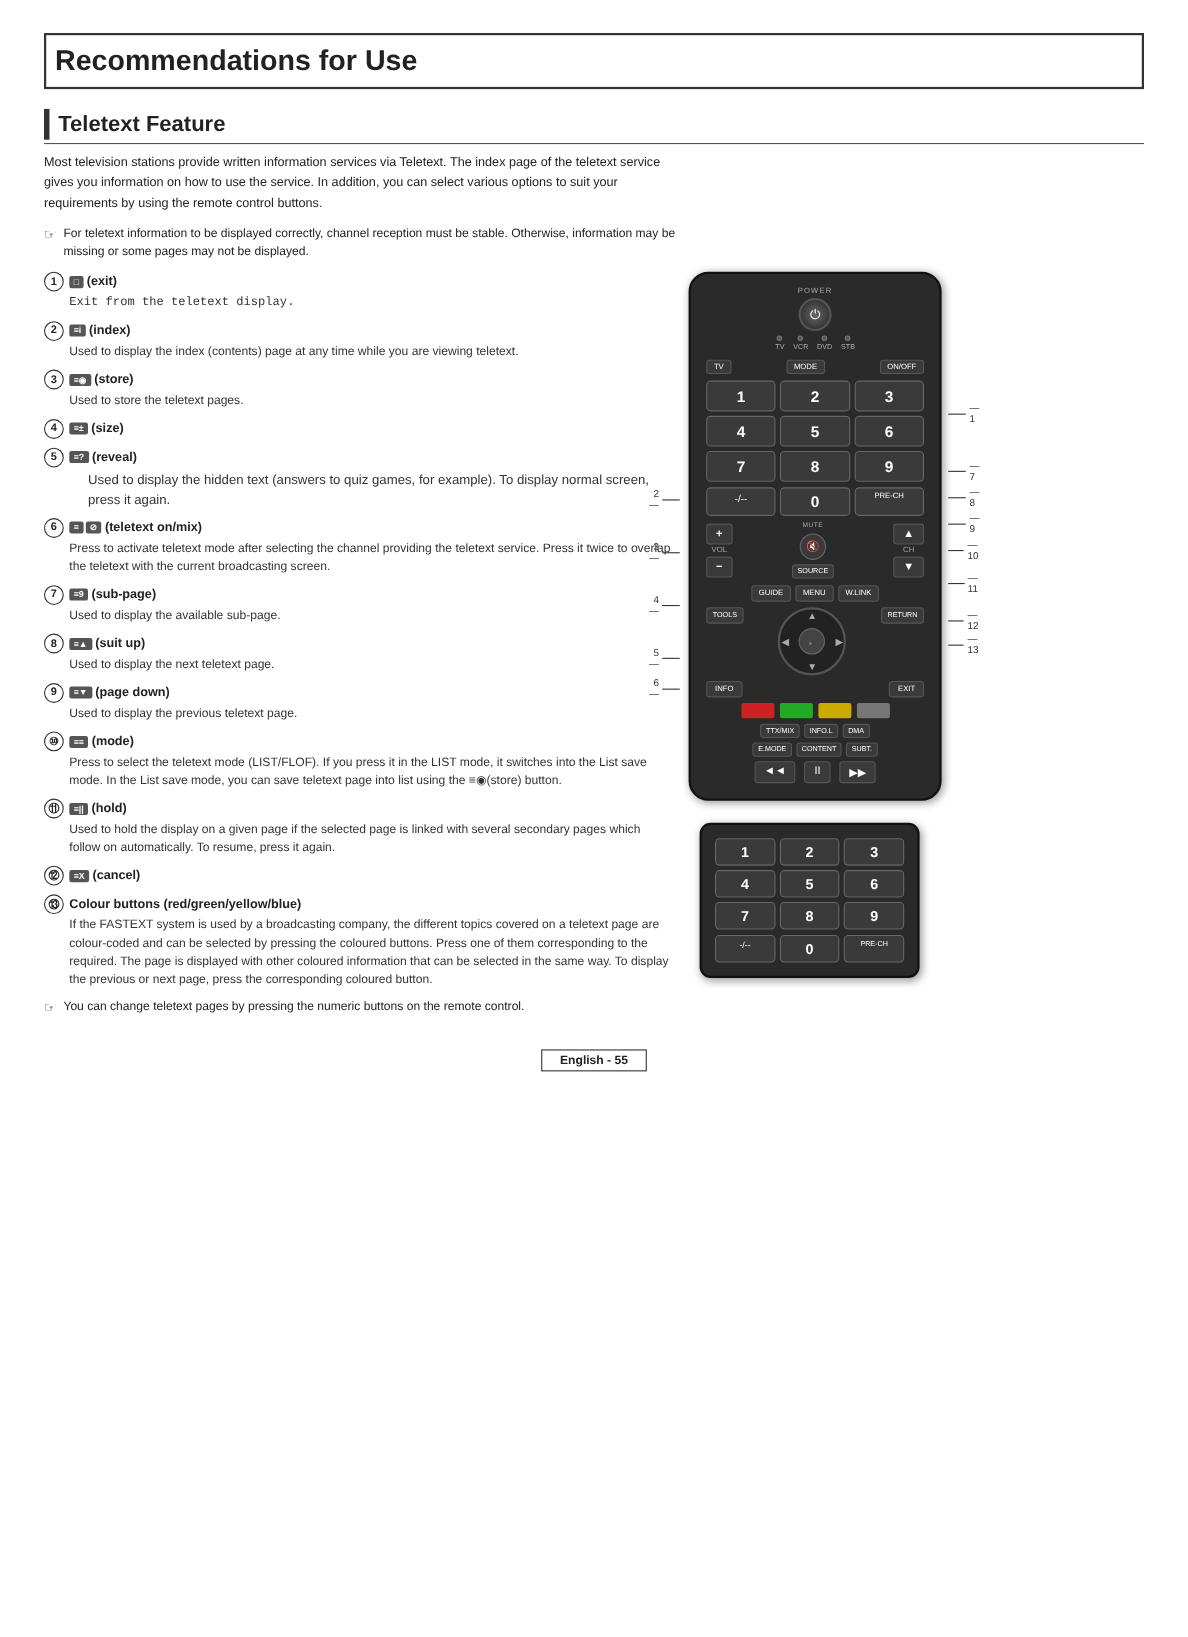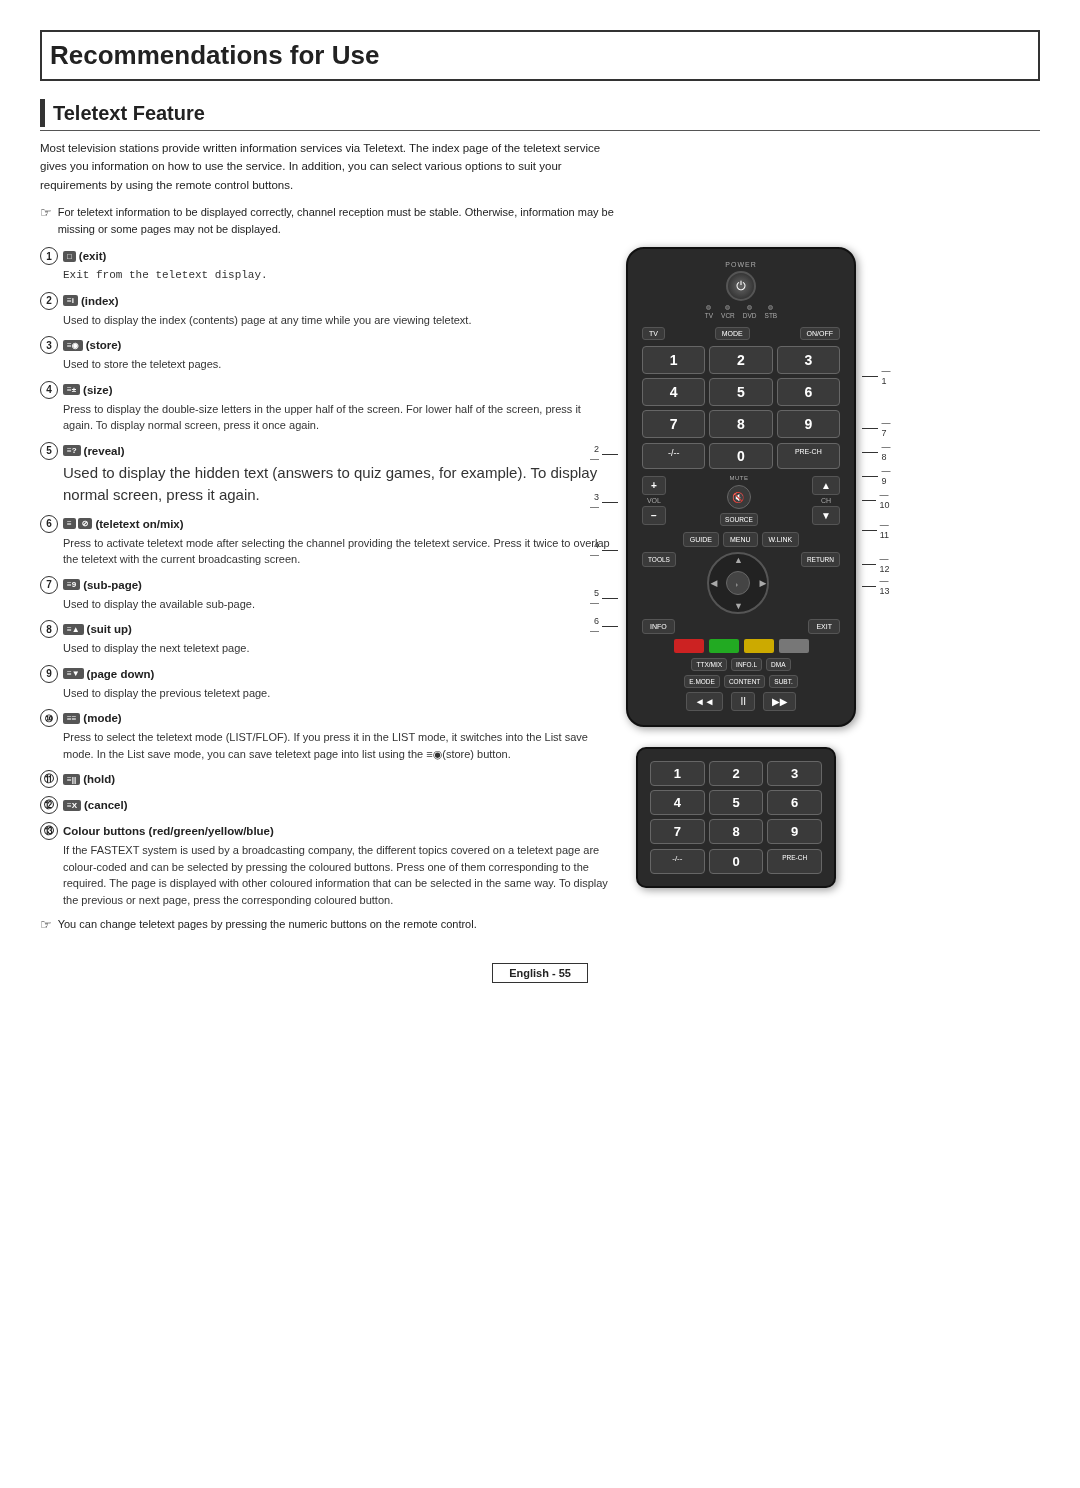--- a/index.html
+++ b/index.html
@@ -70,30 +70,29 @@
       </div>
       <div style="font-size:11px;line-height:1.5;margin-left:23px;color:#333;">Used to store the teletext pages.</div>
     </div>
 
     <div style="margin-bottom:8px;">
       <div style="display:flex; align-items:center; font-weight:bold; font-size:11.5px; margin-bottom:2px;">
         <span style="display:inline-flex;align-items:center;justify-content:center;width:18px;height:18px;border:1.5px solid #333;border-radius:50%;font-size:10px;font-weight:bold;margin-right:5px;flex-shrink:0;">4</span>
         <span style="display:inline-block;background:#555;color:#fff;font-size:8px;padding:1px 4px;border-radius:2px;margin-right:3px;font-weight:bold;">≡±</span>
         <span>(size)</span>
       </div>
-      <div style="font-size:11px;line-height:1.5;margin-left:23px;color:#333;">Press to display the double-size letters in the upper half of the screen. For lower half of the screen, press it again. To display normal screen, press it once again.</div>
     </div>
 
     <div style="margin-bottom:8px;">
       <div style="display:flex; align-items:center; font-weight:bold; font-size:11.5px; margin-bottom:2px;">
         <span style="display:inline-flex;align-items:center;justify-content:center;width:18px;height:18px;border:1.5px solid #333;border-radius:50%;font-size:10px;font-weight:bold;margin-right:5px;flex-shrink:0;">5</span>
         <span style="display:inline-block;background:#555;color:#fff;font-size:8px;padding:1px 4px;border-radius:2px;margin-right:3px;font-weight:bold;">≡?</span>
         <span>(reveal)</span>
       </div>
-      <div style="font-size:15px;line-height:1.5;margin-left:23px;color:#333;">Used to display the hidden text (answers to quiz games, for example). To display normal screen, press it again.</div>
+      <div style="font-size:12px;line-height:1.5;margin-left:40px;color:#333;">Used to display the hidden text (answers to quiz games, for example). To display normal screen, press it again.</div>
     </div>
 
     <div style="margin-bottom:8px;">
       <div style="display:flex; align-items:center; font-weight:bold; font-size:11.5px; margin-bottom:2px;">
         <span style="display:inline-flex;align-items:center;justify-content:center;width:18px;height:18px;border:1.5px solid #333;border-radius:50%;font-size:10px;font-weight:bold;margin-right:5px;flex-shrink:0;">6</span>
         <span style="display:inline-block;background:#555;color:#fff;font-size:8px;padding:1px 4px;border-radius:2px;margin-right:2px;font-weight:bold;">≡</span>
         <span style="display:inline-block;background:#555;color:#fff;font-size:8px;padding:1px 4px;border-radius:2px;margin-right:3px;font-weight:bold;">⊘</span>
         <span>(teletext on/mix)</span>
       </div>
       <div style="font-size:11px;line-height:1.5;margin-left:23px;color:#333;">Press to activate teletext mode after selecting the channel providing the teletext service. Press it twice to overlap the teletext with the current broadcasting screen.</div>
@@ -134,20 +133,21 @@
       </div>
       <div style="font-size:11px;line-height:1.5;margin-left:23px;color:#333;">Press to select the teletext mode (LIST/FLOF). If you press it in the LIST mode, it switches into the List save mode. In the List save mode, you can save teletext page into list using the ≡◉(store) button.</div>
     </div>
 
     <div style="margin-bottom:8px;">
       <div style="display:flex; align-items:center; font-weight:bold; font-size:11.5px; margin-bottom:2px;">
         <span style="display:inline-flex;align-items:center;justify-content:center;width:18px;height:18px;border:1.5px solid #333;border-radius:50%;font-size:10px;font-weight:bold;margin-right:5px;flex-shrink:0;">⑪</span>
         <span style="display:inline-block;background:#555;color:#fff;font-size:8px;padding:1px 4px;border-radius:2px;margin-right:3px;font-weight:bold;">≡||</span>
         <span>(hold)</span>
       </div>
+      <div style="font-size:11px;line-height:1.5;margin-left:23px;color:#333;">Used to hold the display on a given page if the selected page is linked with several secondary pages which follow on automatically. To resume, press it again.</div>
     </div>
 
     <div style="margin-bottom:8px;">
       <div style="display:flex; align-items:center; font-weight:bold; font-size:11.5px; margin-bottom:2px;">
         <span style="display:inline-flex;align-items:center;justify-content:center;width:18px;height:18px;border:1.5px solid #333;border-radius:50%;font-size:10px;font-weight:bold;margin-right:5px;flex-shrink:0;">⑫</span>
         <span style="display:inline-block;background:#555;color:#fff;font-size:8px;padding:1px 4px;border-radius:2px;margin-right:3px;font-weight:bold;">≡X</span>
         <span>(cancel)</span>
       </div>
     </div>
 

